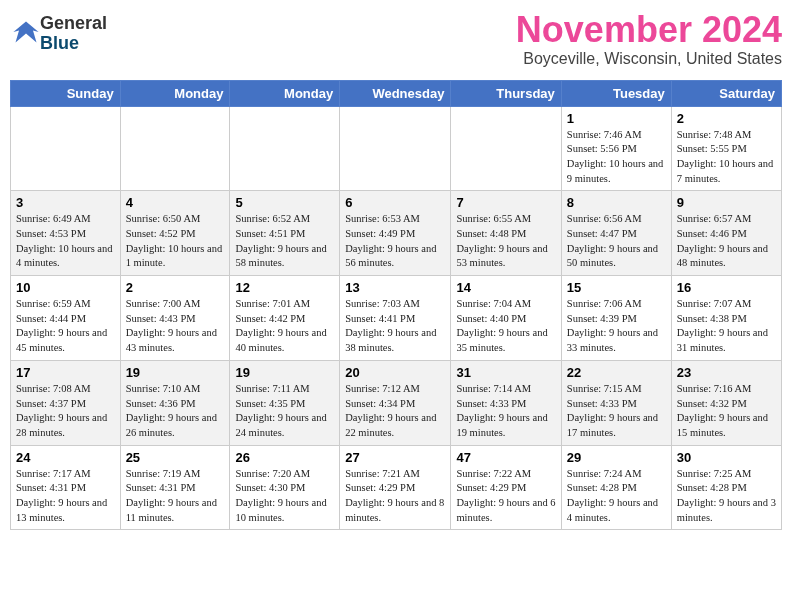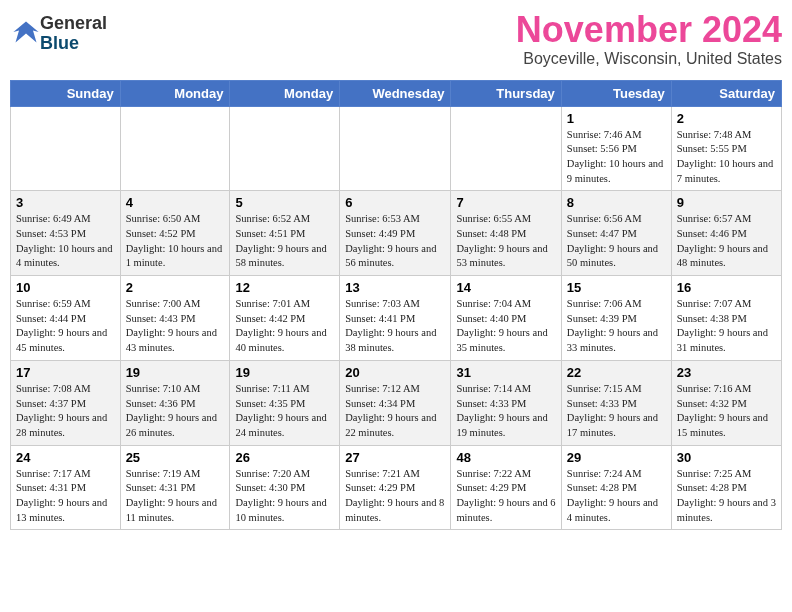--- a/index.html
+++ b/index.html
@@ -242,21 +242,21 @@
         </td>
         <td>
           <span class="day-number">26</span>
           <div class="day-info">Sunrise: 7:20 AM<br>Sunset: 4:30 PM<br>Daylight: 9 hours and 10 minutes.</div>
         </td>
         <td>
           <span class="day-number">27</span>
           <div class="day-info">Sunrise: 7:21 AM<br>Sunset: 4:29 PM<br>Daylight: 9 hours and 8 minutes.</div>
         </td>
         <td>
-          <span class="day-number">48</span>
+          <span class="day-number">47</span>
           <div class="day-info">Sunrise: 7:22 AM<br>Sunset: 4:29 PM<br>Daylight: 9 hours and 6 minutes.</div>
         </td>
         <td>
           <span class="day-number">29</span>
           <div class="day-info">Sunrise: 7:24 AM<br>Sunset: 4:28 PM<br>Daylight: 9 hours and 4 minutes.</div>
         </td>
         <td>
           <span class="day-number">30</span>
           <div class="day-info">Sunrise: 7:25 AM<br>Sunset: 4:28 PM<br>Daylight: 9 hours and 3 minutes.</div>
         </td>

